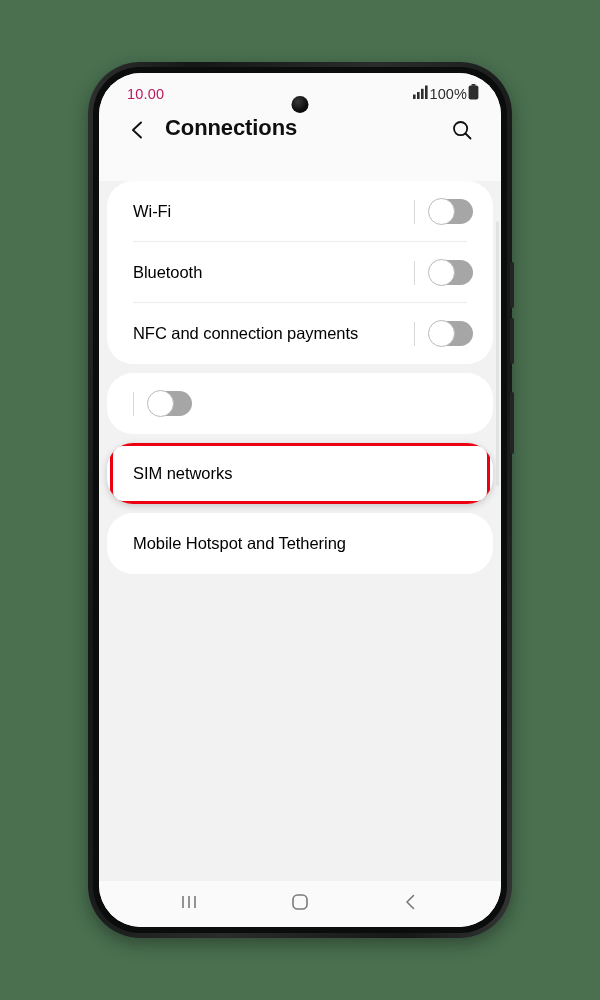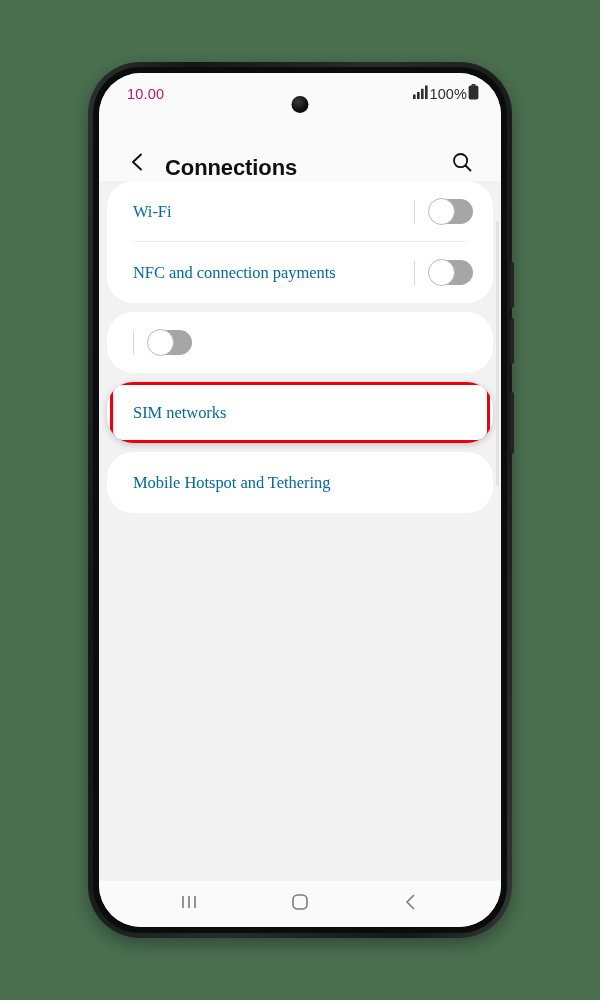--- a/index.html
+++ b/index.html
@@ -99,21 +99,21 @@
     border-radius: 50%;
     background: radial-gradient(circle at 38% 34%, #3a3a3a 0%, #101010 55%, #000 100%);
     z-index: 5;
   }
 
   
   #app-bar {
     height: 66px;
     background: #fafafa;
     display: flex;
-    align-items: flex-end;
+    align-items: flex-start;
     padding: 0 22px 0 22px;
     box-sizing: border-box;
   }
   #back-button {
     width: 34px;
     height: 34px;
     display: flex;
     align-items: center;
     justify-content: center;
     flex: none;
@@ -157,23 +157,22 @@
     display: flex;
     align-items: center;
     height: 61px;
     padding: 0 20px 0 26px;
     box-sizing: border-box;
     cursor: pointer;
   }
   .settings-row .row-label {
     flex: 1;
     font-size: 16.5px;
-    color: #0369a1;
+    color: #000000;
     letter-spacing: -0.05px;
-    font-family: Liberation Serif, serif;
   }
   .row-divider {
     position: absolute;
     left: 26px;
     right: 26px;
     bottom: 0;
     height: 1px;
     background: #ececec;
   }
 
@@ -317,20 +316,30 @@
           <span class="row-label">Wi-Fi</span>
           <div class="toggle-wrap">
             <div class="toggle-separator"></div>
             <div class="toggle-switch">
                 <div class="toggle-knob"></div>
               </div>
           </div>
           <div class="row-divider"></div>
         </div>
         <div class="settings-row">
+          <span class="row-label">Bluetooth</span>
+          <div class="toggle-wrap">
+            <div class="toggle-separator"></div>
+            <div class="toggle-switch">
+                <div class="toggle-knob"></div>
+              </div>
+          </div>
+          <div class="row-divider"></div>
+        </div>
+        <div class="settings-row">
           <span class="row-label">NFC and connection payments</span>
           <div class="toggle-wrap">
             <div class="toggle-separator"></div>
             <div class="toggle-switch">
                 <div class="toggle-knob"></div>
               </div>
           </div>
         </div>
       </div>
 

